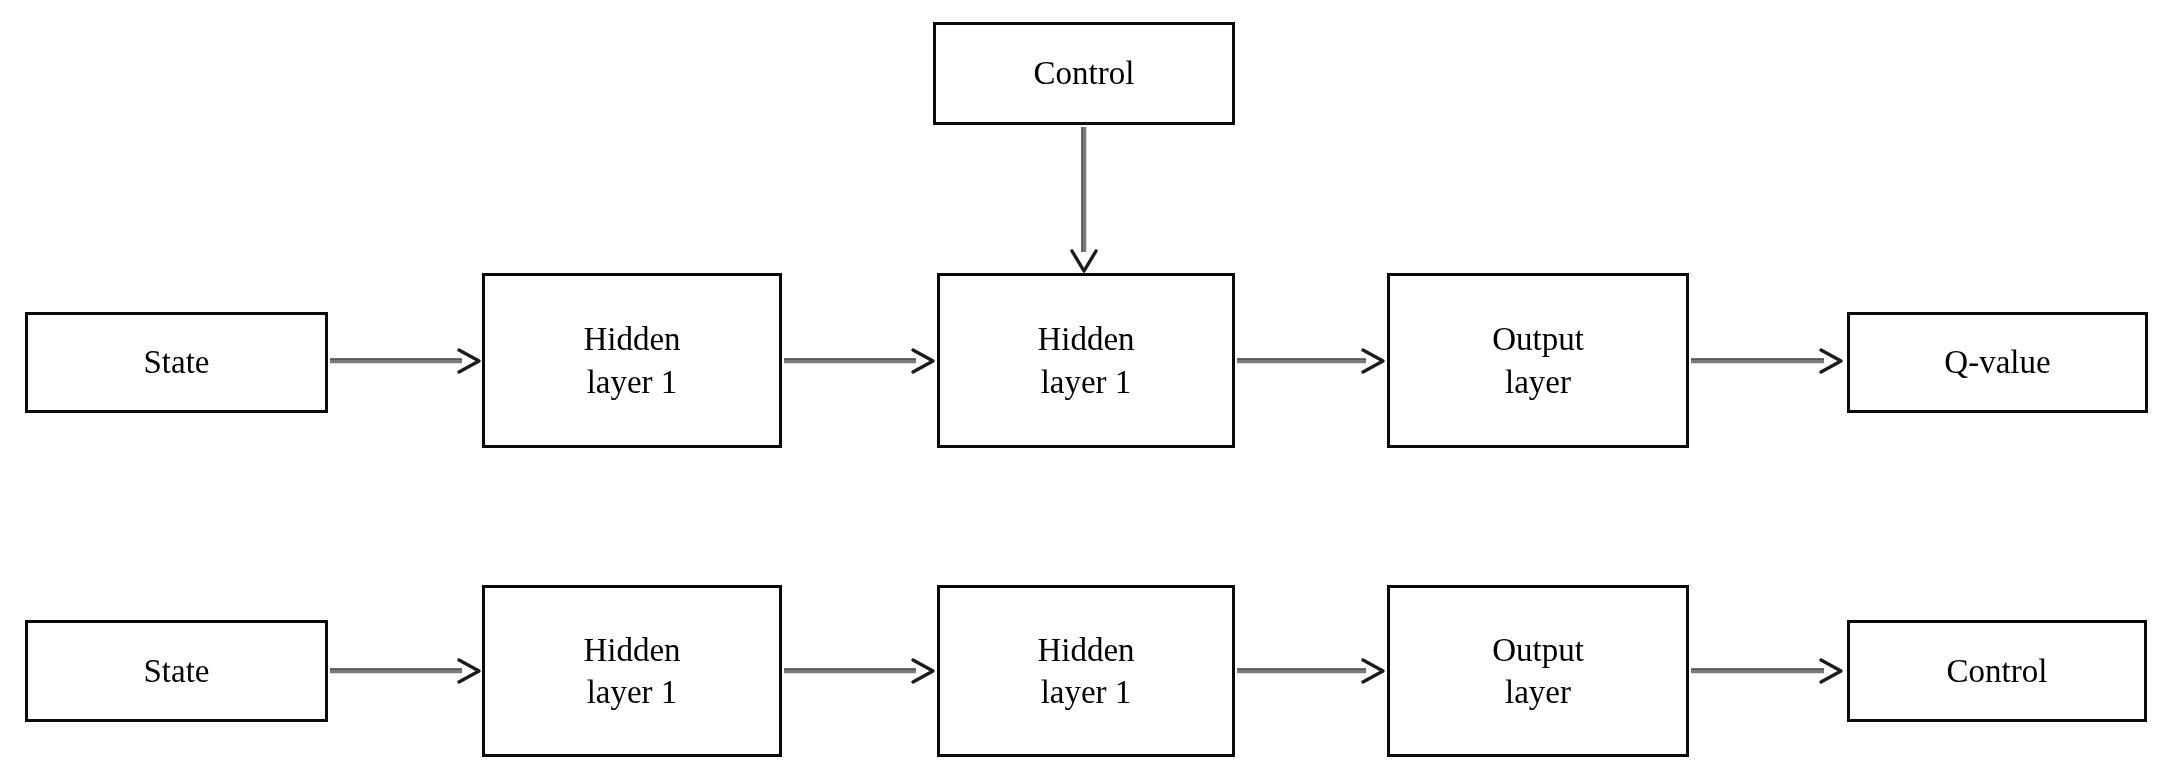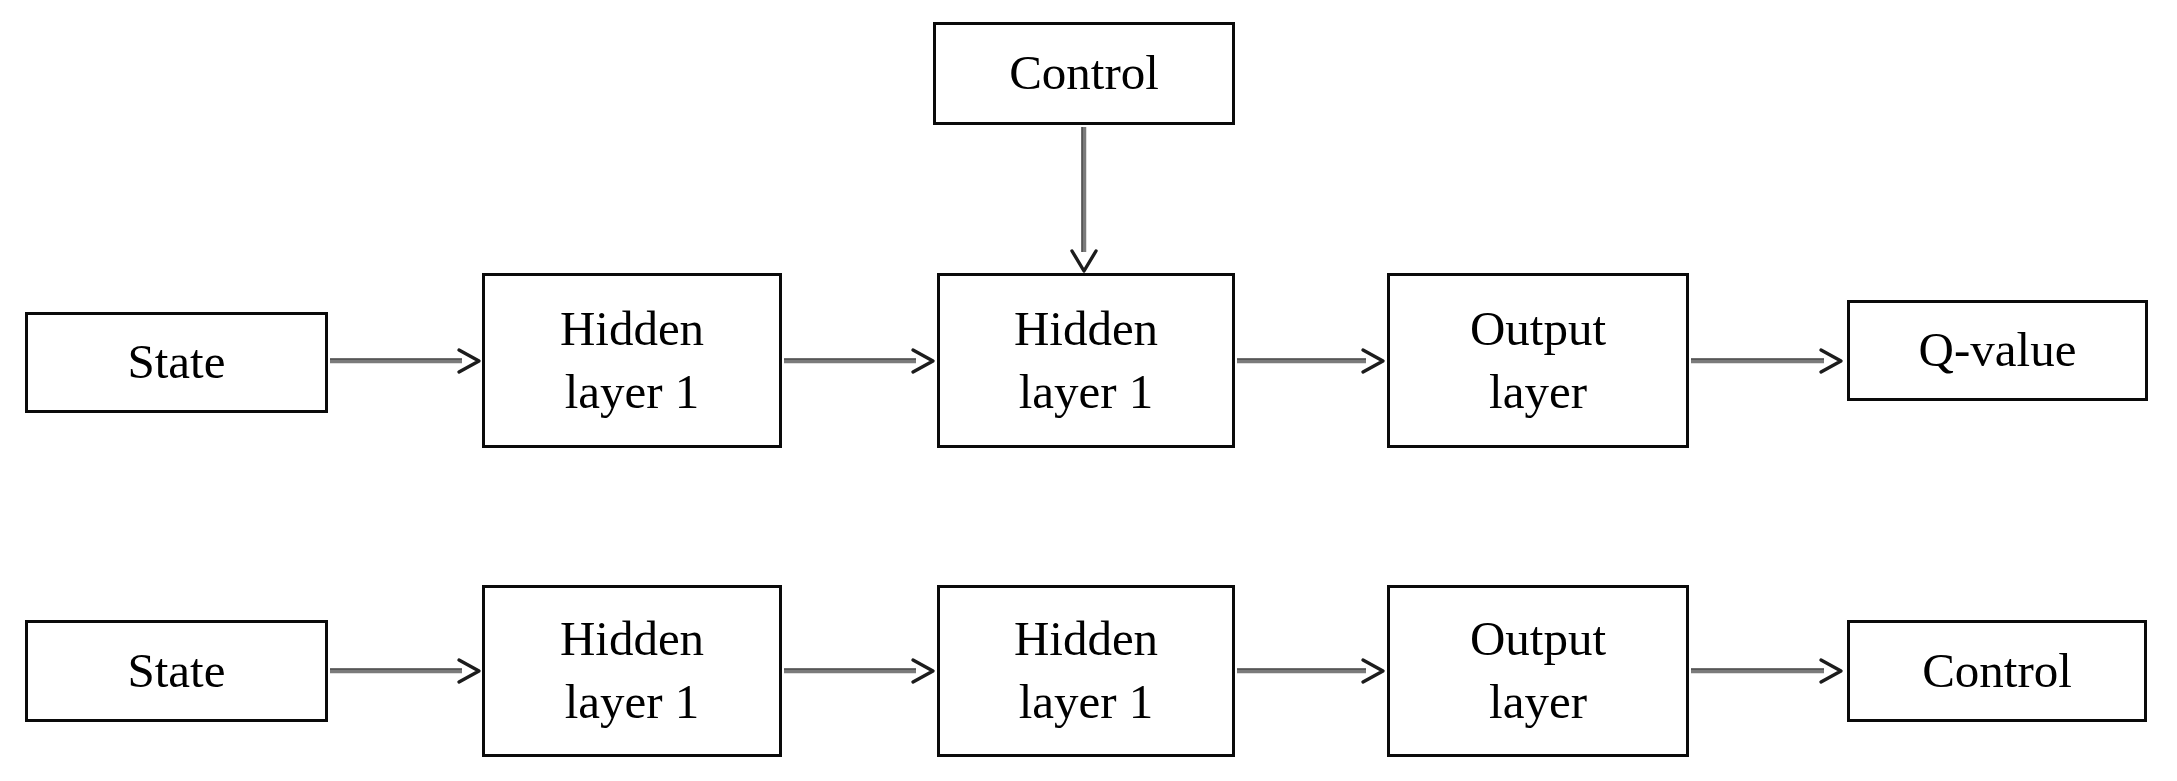--- a/index.html
+++ b/index.html
@@ -18,31 +18,31 @@
   .box {
     position: absolute;
     box-sizing: border-box;
     border: 3px solid #0a0a0a;
     background: #ffffff;
     color: #000000;
     display: flex;
     align-items: center;
     justify-content: center;
     text-align: center;
-    font-size: 49px;
+    font-size: 33px;
     line-height: 1.28;
     white-space: pre-line;
   }
   
   #b-control-top { left: 933px;  top: 22px;  width: 302px; height: 103px; }
   #b-state-1     { left: 25px;   top: 312px; width: 303px; height: 101px; }
   #b-hidden-1a   { left: 482px;  top: 273px; width: 300px; height: 175px; }
   #b-hidden-1b   { left: 937px;  top: 273px; width: 298px; height: 175px; }
   #b-output-1    { left: 1387px; top: 273px; width: 302px; height: 175px; }
-  #b-qvalue      { left: 1847px; top: 300px; width: 301px; height: 101px; }
+  #b-qvalue      { left: 1847px; top: 312px; width: 301px; height: 101px; }
   
   #b-state-2     { left: 25px;   top: 620px; width: 303px; height: 102px; }
   #b-hidden-2a   { left: 482px;  top: 585px; width: 300px; height: 172px; }
   #b-hidden-2b   { left: 937px;  top: 585px; width: 298px; height: 172px; }
   #b-output-2    { left: 1387px; top: 585px; width: 302px; height: 172px; }
   #b-control-2   { left: 1847px; top: 620px; width: 300px; height: 102px; }
 
   .arrows {
     position: absolute;
     left: 0;

